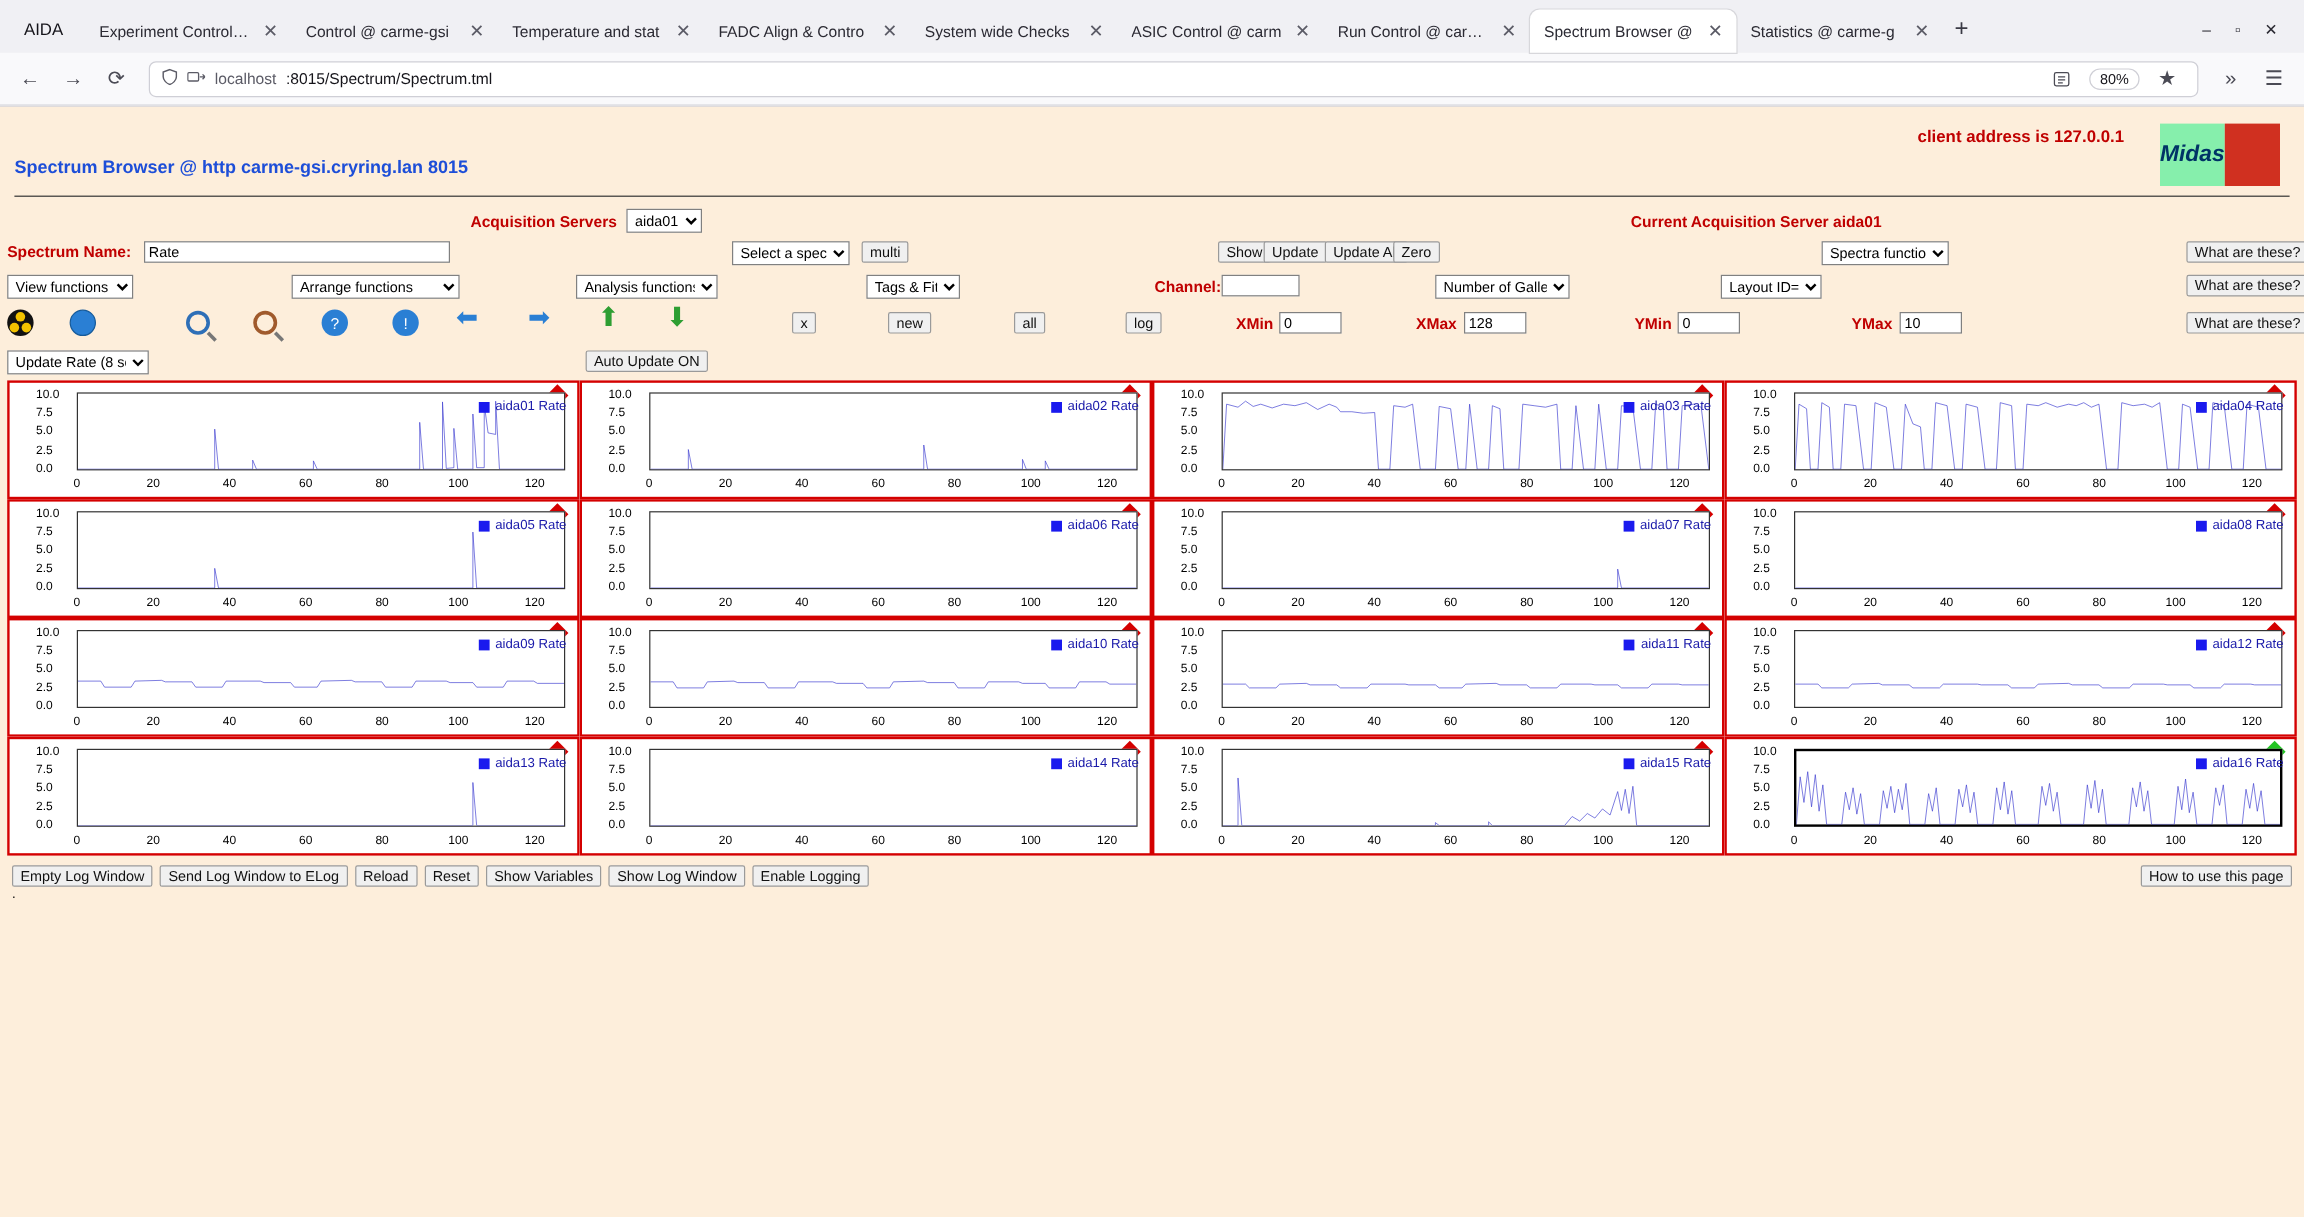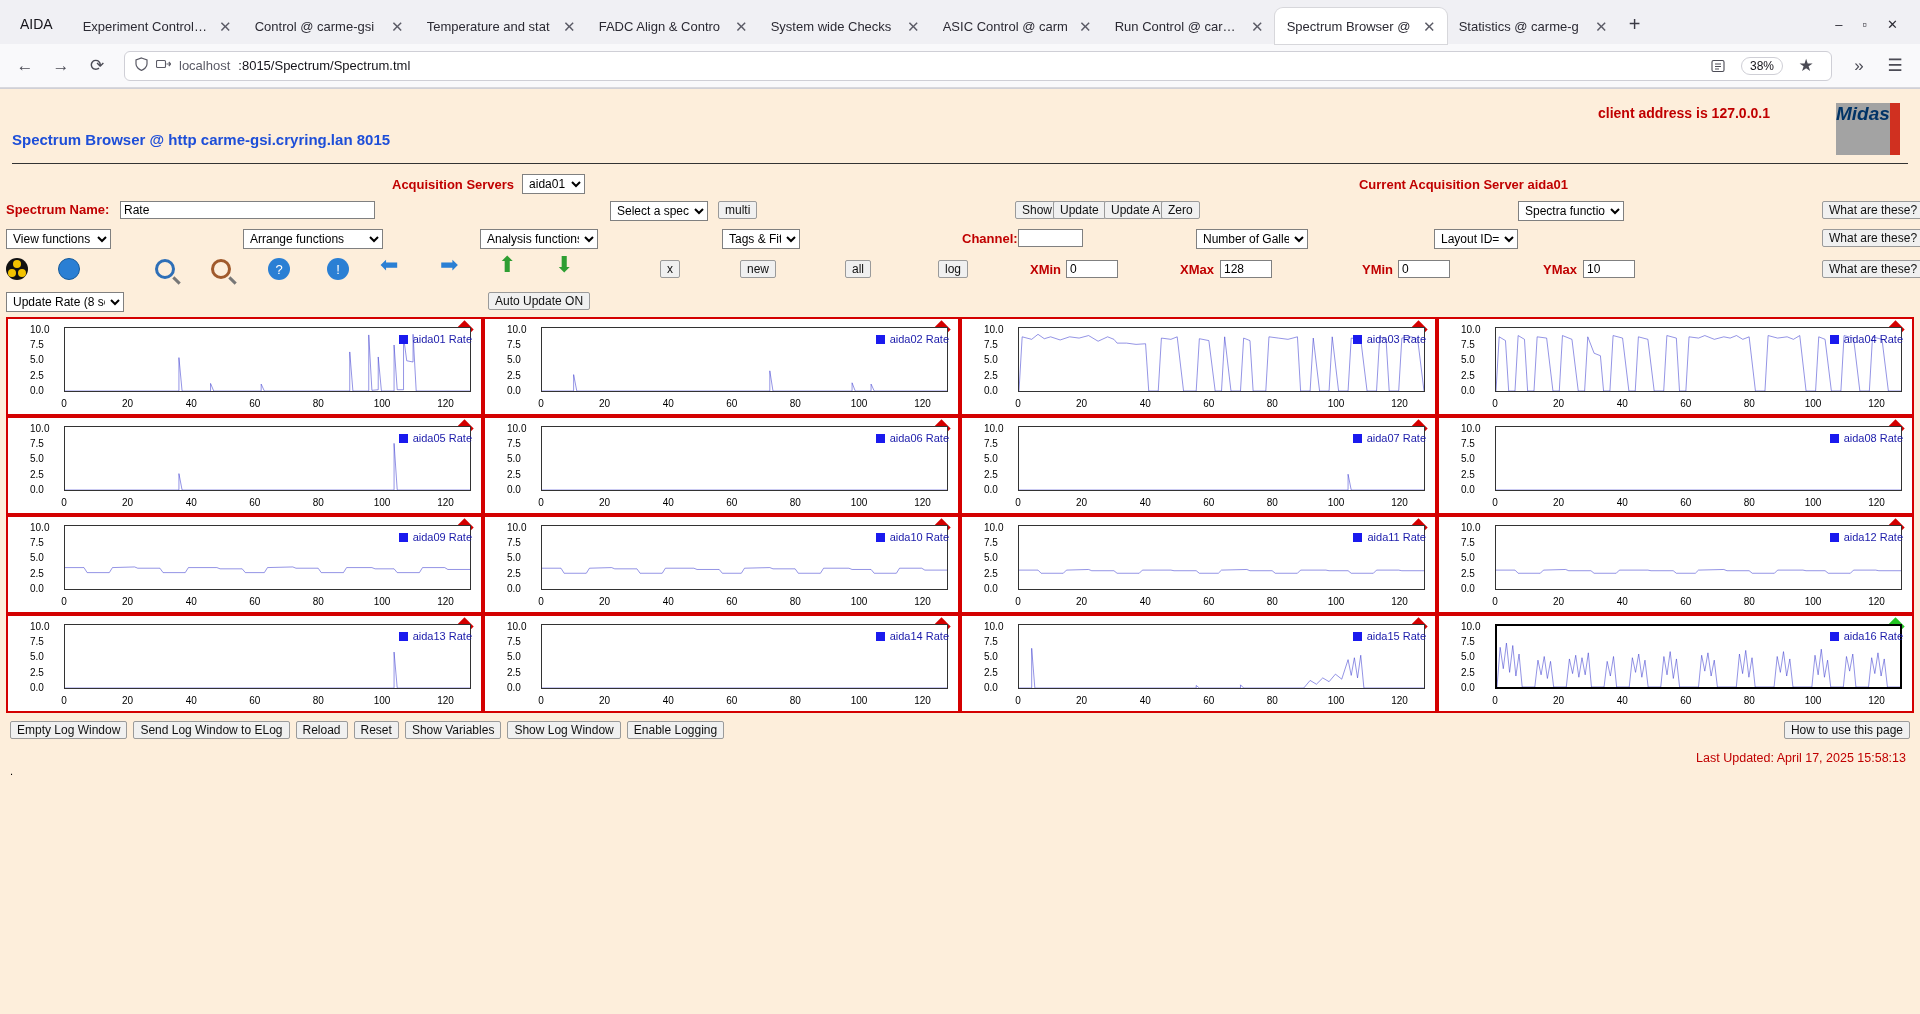--- a/index.html
+++ b/index.html
@@ -44,21 +44,21 @@
   .urlbar .u-path { color:#15141a; }
   .zoom { font-size:12px; color:#15141a; border:1px solid #cfcfd6; border-radius:10px; padding:1px 8px; background:#fff; }
 
   
   .page { position:relative; background:#fdeedb; height:calc(1014px - 89px); padding:0; }
 
   .row-head { display:flex; align-items:flex-start; padding:14px 12px 0 12px; }
   .title { color:#1d4ed8; font-weight:bold; font-size:15px;margin-top:28px; }
   .client { color:#c00000; font-weight:bold; font-size:14px; margin-left:auto; margin-right:30px; padding-top:2px;}
   .midas { width:100px; height:52px; margin-right:8px; display:flex; }
-  .midas .m1 { flex:1; background:#a3a3a3; display:flex; align-items:flex-start; justify-content:center;margin-left:36px; }
+  .midas .m1 { flex:1; background:#86efac; display:flex; align-items:center; justify-content:center; }
   .midas .m1 span { font-style:italic; font-weight:bold; color:#003366; font-size:19px; }
   .midas .m2 { flex:1; background:#d03020; }
 
   hr.sep { border:none; border-top:1px solid #333; margin:8px 12px 6px 12px; }
 
   .acq-row { display:flex; align-items:center; padding:4px 12px; }
   .acq-label { color:#c00000; font-weight:bold; margin-left:380px; }
   .acq-right { color:#c00000; font-weight:bold; margin-left:auto; margin-right:340px; }
 
   select, input[type=text] { font-family:"Liberation Sans", sans-serif; font-size:12px; }
@@ -183,21 +183,21 @@
       </span>
       <span class="u-host">localhost</span>
         <span class="u-path">:8015/Spectrum/Spectrum.tml</span>
       <span style="margin-left:auto"></span>
       <span class="navicon">
         <svg width="14" height="14" viewBox="0 0 14 14">
             <rect x="1" y="1.5" width="12" height="11" rx="1.5" fill="none" stroke="#4b4b55" stroke-width="1.1"></rect>
             <path d="M4 5h6M4 7.5h6M4 10h4" stroke="#4b4b55" stroke-width="1.1"></path>
           </svg>
       </span>
-      <span class="zoom">38%</span>
+      <span class="zoom">80%</span>
       <span class="navicon">★</span>
     </div>
     <div class="navicon">»</div>
     <div class="navicon">☰</div>
   </div>
 </div>
 
 <div class="page">
 
   <div class="row-head">
@@ -788,15 +788,14 @@
     <button class="btn">Empty Log Window</button>
     <button class="btn">Send Log Window to ELog</button>
     <button class="btn">Reload</button>
     <button class="btn">Reset</button>
     <button class="btn">Show Variables</button>
     <button class="btn">Show Log Window</button>
     <button class="btn">Enable Logging</button>
     <button class="btn right">How to use this page</button>
   </div>
 
-  <div class="updated">Last Updated: April 17, 2025 15:58:13</div>
   <div class="dot">.</div>
 </div>
 
 </body></html>

